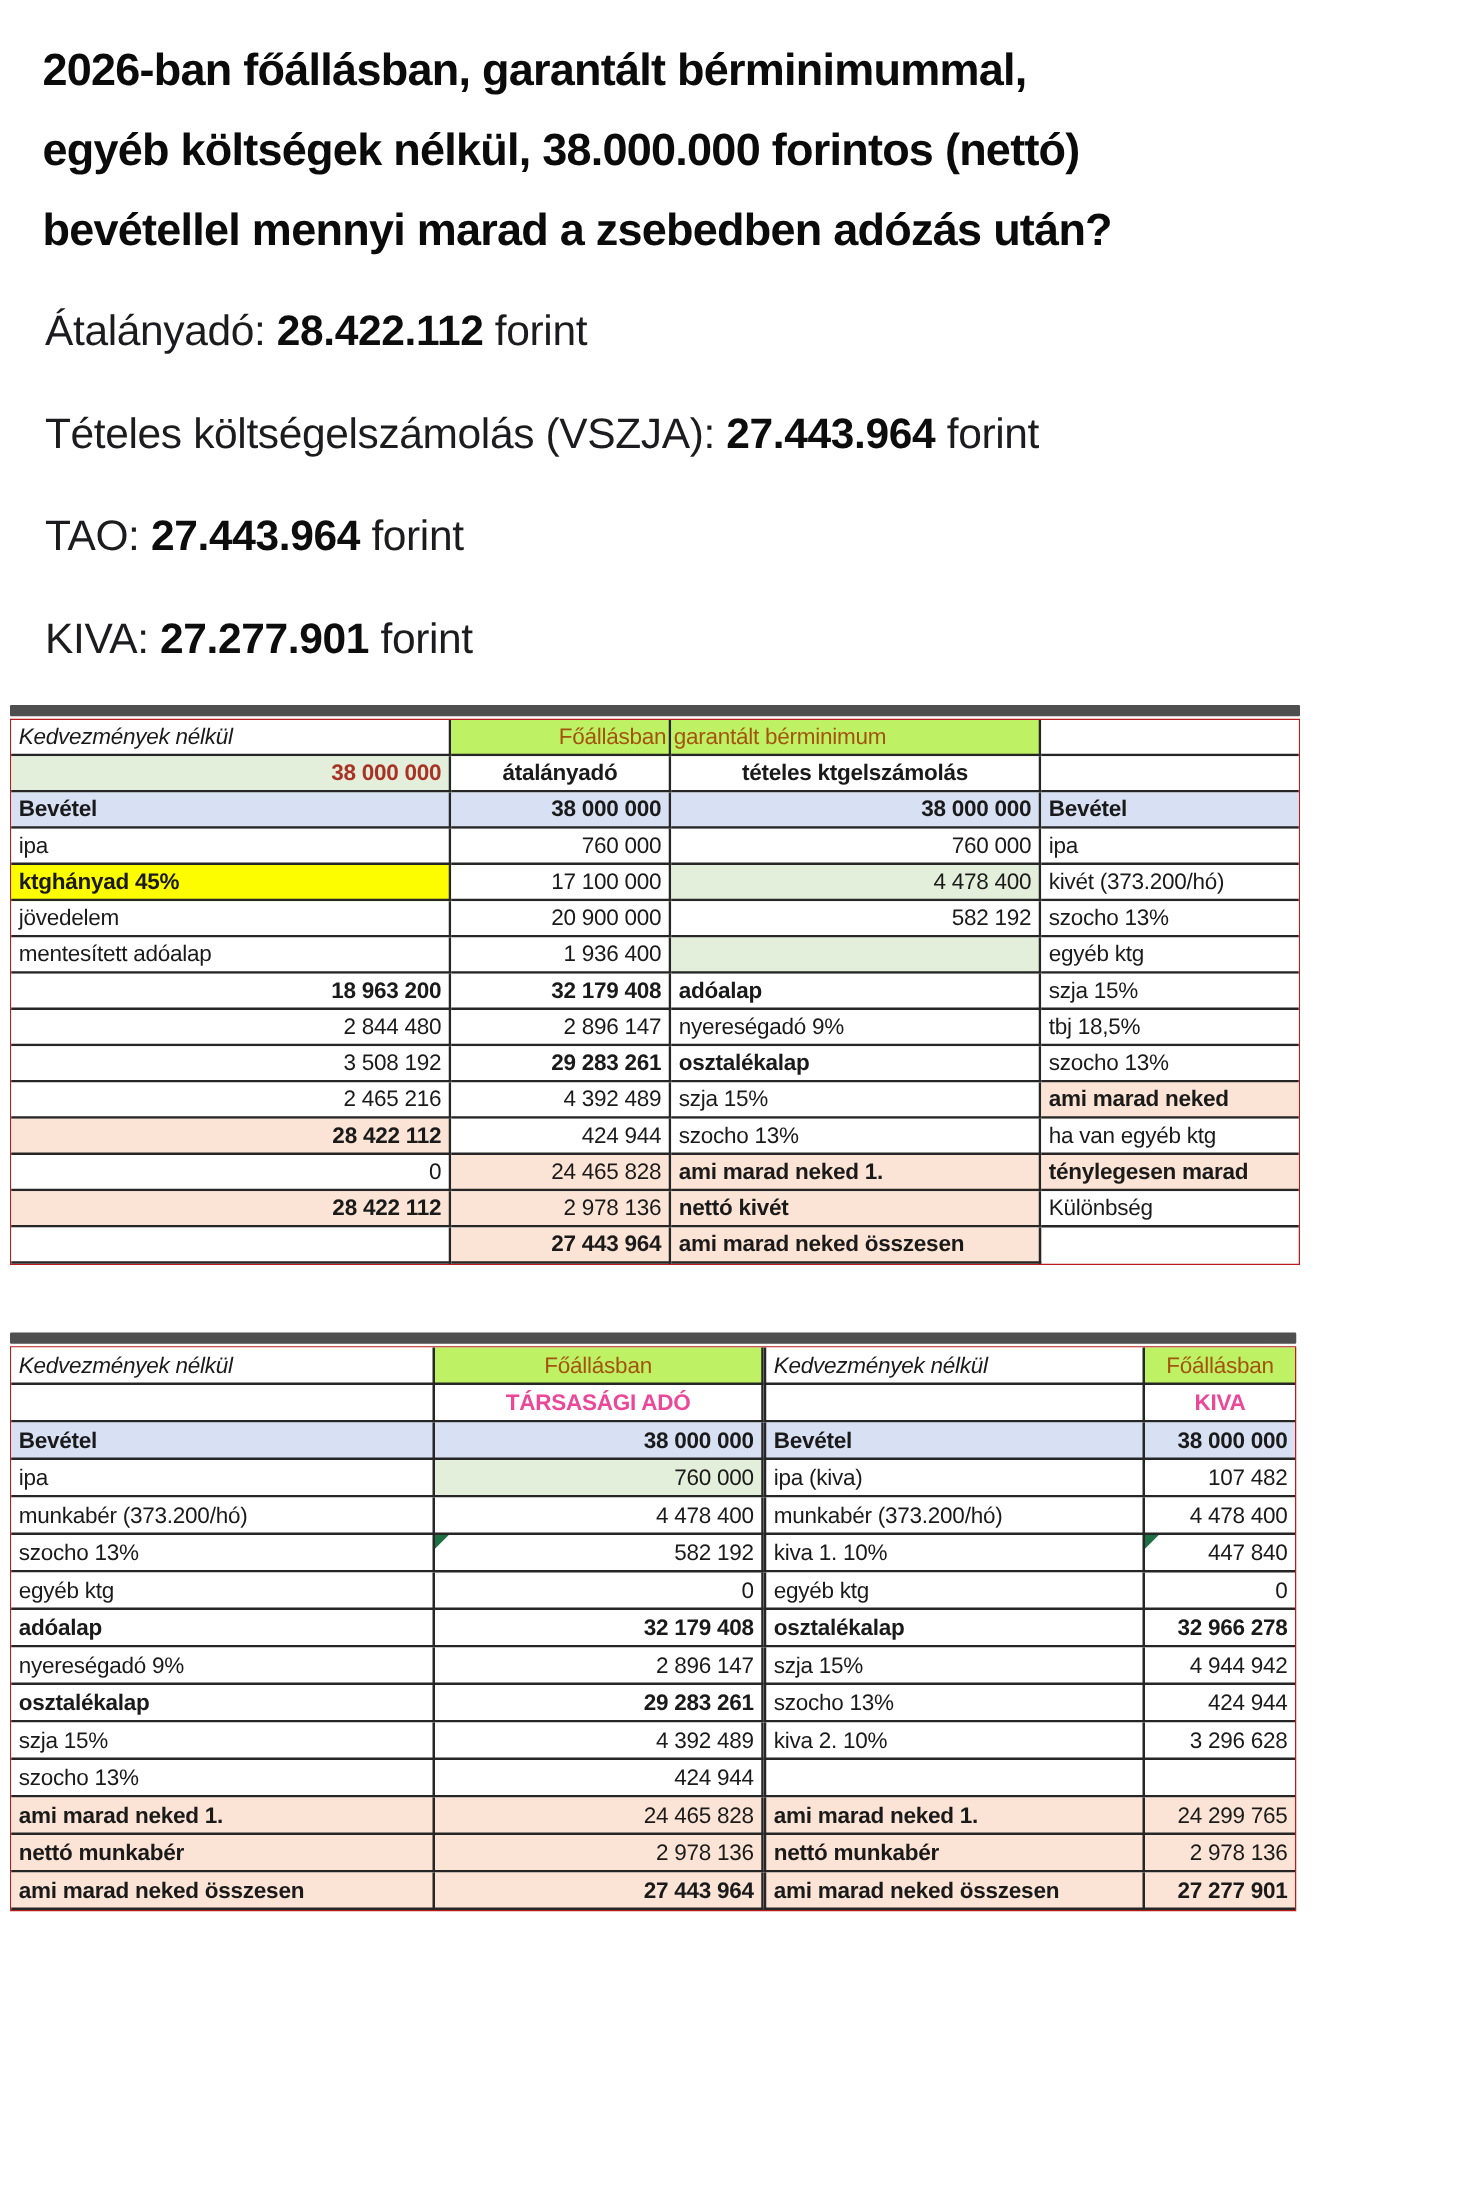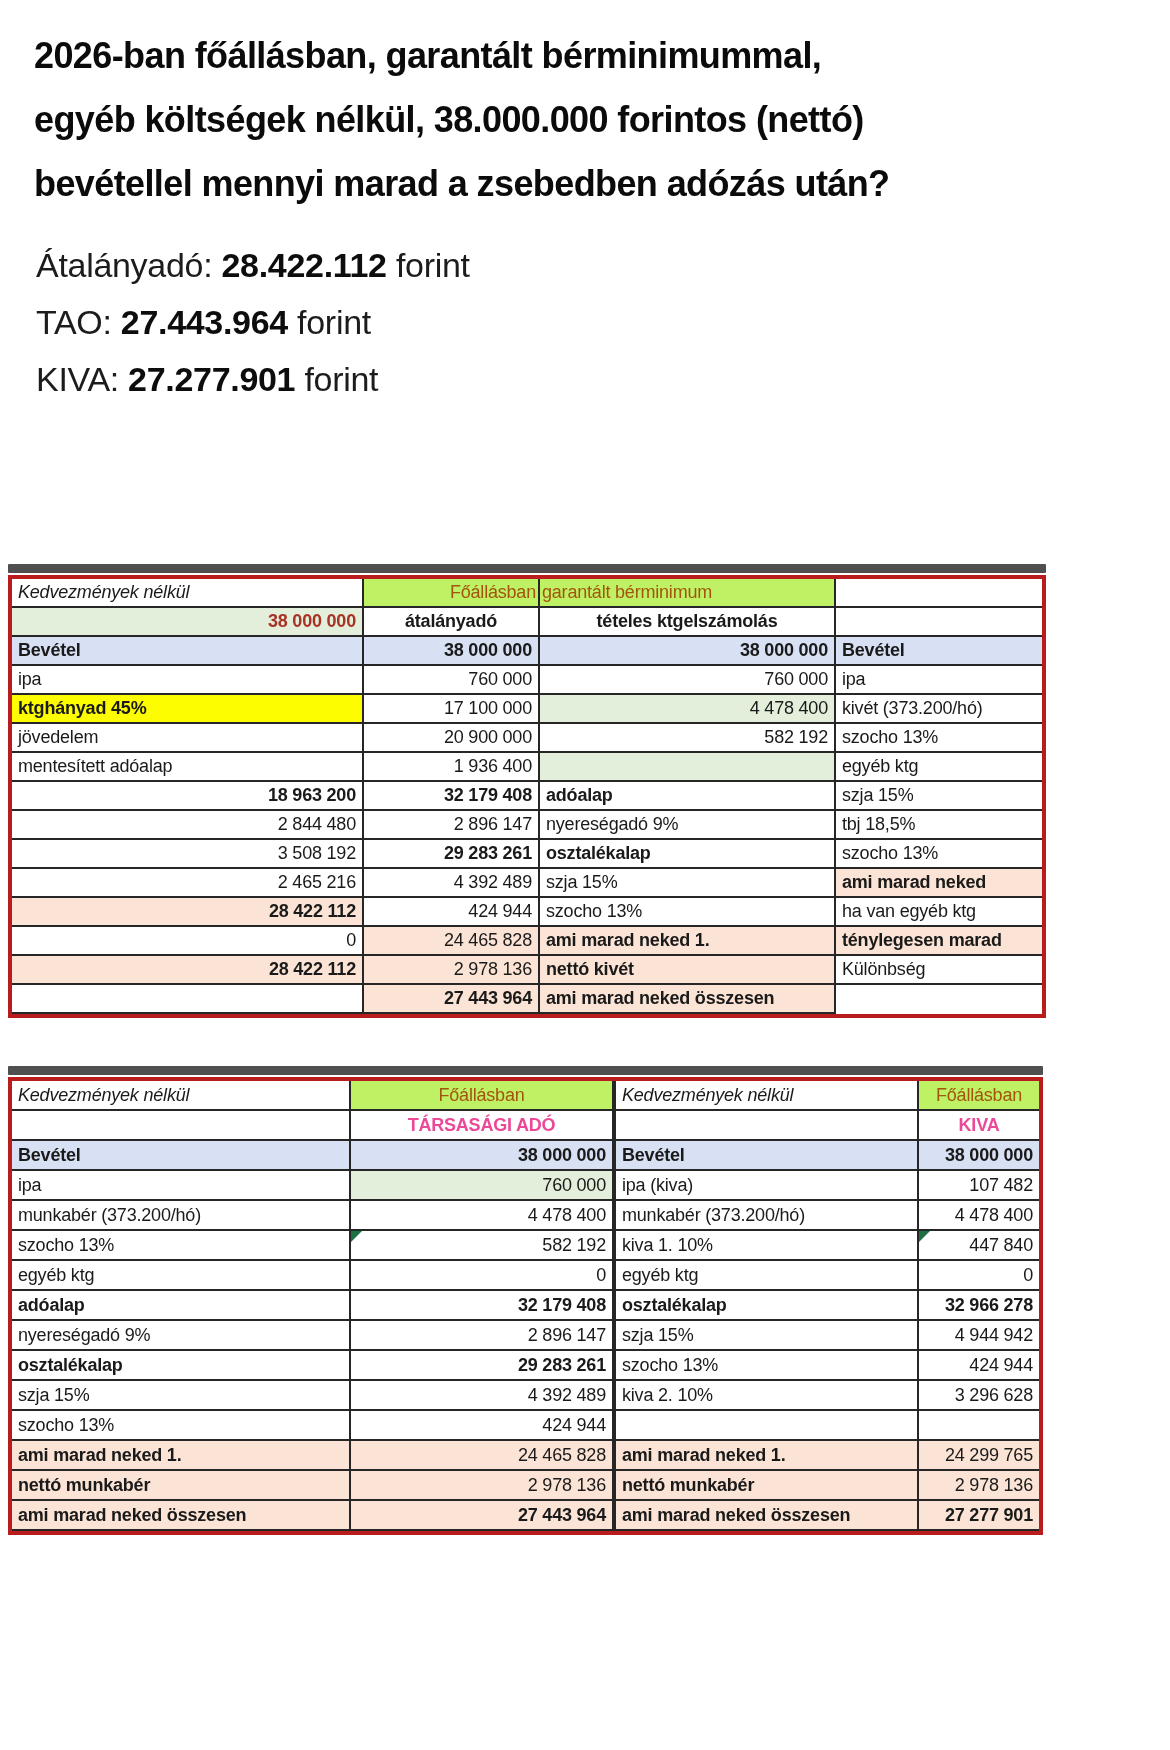--- a/index.html
+++ b/index.html
@@ -6,30 +6,30 @@
   body{
     width:1170px;height:1750px;background:#ffffff;position:relative;overflow:hidden;
     font-family:"Liberation Sans","DejaVu Sans",sans-serif;color:#1a1a1a;
   }
   .headline{
     position:absolute;left:34px;top:24px;width:1118px;
     font-size:36px;font-weight:700;line-height:64px;letter-spacing:-0.6px;
     color:#0b0b0b;white-space:pre-line;
   }
   .results{
-    position:absolute;left:36px;top:246px;display:flex;flex-direction:column;gap:19px;
+    position:absolute;left:36px;top:246px;display:flex;flex-direction:column;gap:44px;
     font-size:34px;line-height:38px;color:#1c1c1e;letter-spacing:-0.3px;
   }
   .result-value{font-weight:700;color:#0d0d0d}
   .twrap{position:absolute;left:8px}
   #t1wrap{top:564px}
   #t2wrap{top:1066px}
   .tbar{height:9px;background:#4f4f4f;margin-bottom:2px;border-radius:1px}
   .grid{
-    display:grid;border:4px solid #b91c1c;background:#fff;width:max-content;
+    display:grid;border:1px solid #b91c1c;background:#fff;width:max-content;
   }
   .t1{grid-auto-rows:29px}
   .t2{grid-auto-rows:30px}
   .cell{
     display:flex;align-items:center;padding:0 6px;font-size:18px;letter-spacing:-0.2px;
     border-right:2px solid #262626;border-bottom:2px solid #262626;
     white-space:nowrap;overflow:hidden;background:#fff;
   }
   .t1 > .cell:nth-child(4n),.t2 > .cell:nth-child(4n){border-right:none}
   .t2 > .cell:nth-child(4n+3){border-left:2px solid #262626}
@@ -54,20 +54,21 @@
 </style>
 </head>
 <body>
 
 <div class="headline">2026-ban főállásban, garantált bérminimummal,
 egyéb költségek nélkül, 38.000.000 forintos (nettó)
 bevétellel mennyi marad a zsebedben adózás után?</div>
 
 <div class="results">
     <div><span>Átalányadó:</span> <span class="result-value">28.422.112</span> <span>forint</span></div>
+    <div><span>Tételes költségelszámolás (VSZJA):</span> <span class="result-value">27.443.964</span> <span>forint</span></div>
     <div><span>TAO:</span> <span class="result-value">27.443.964</span> <span>forint</span></div>
     <div><span>KIVA:</span> <span class="result-value">27.277.901</span> <span>forint</span></div>
   </div>
 
 <div class="twrap" id="t1wrap">
   <div class="tbar"></div>
   <div class="grid t1" style="grid-template-columns: 352px 176px 296px 206px;">
       <div class="cell italic">Kedvezmények nélkül</div>
       <div class="cell bg-py txt-brown al-r pad0">Főállásban</div>
       <div class="cell bg-py txt-brown pad0">garantált bérminimum</div>

